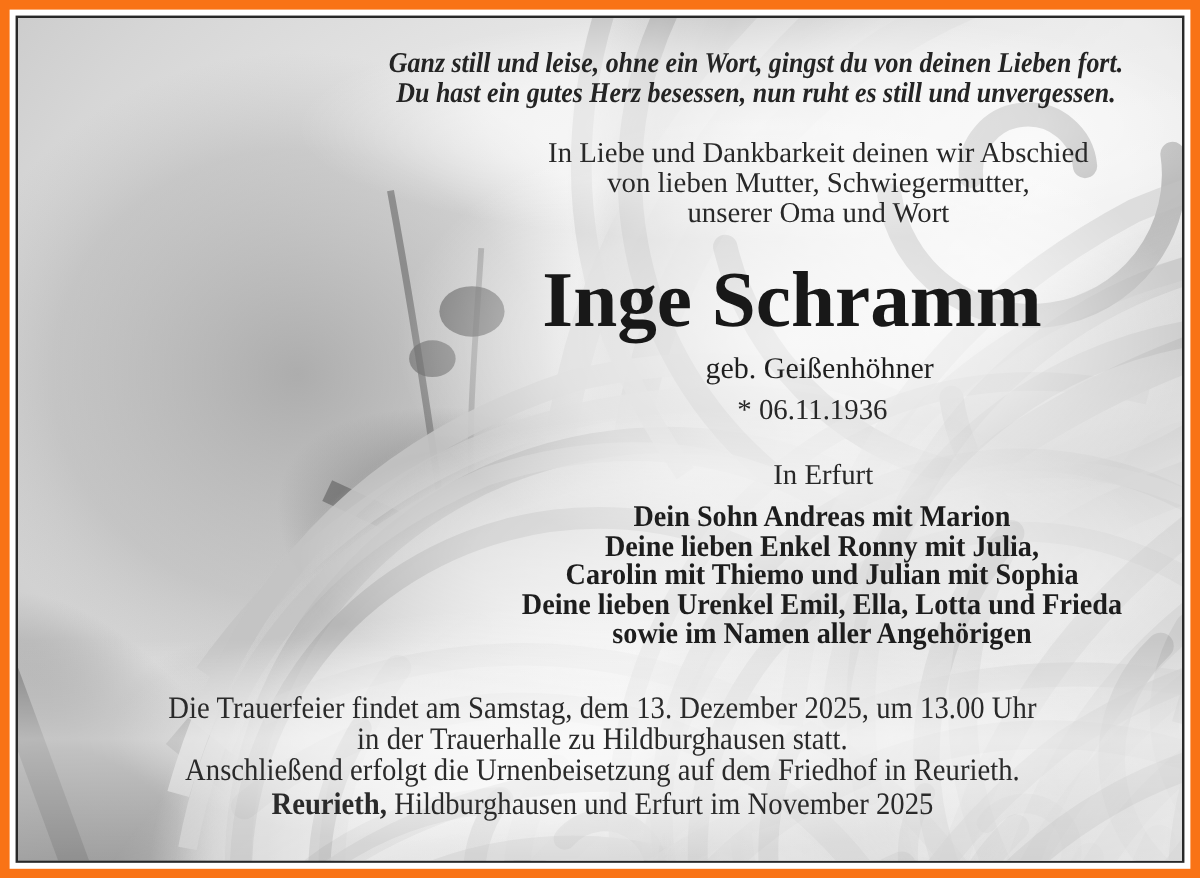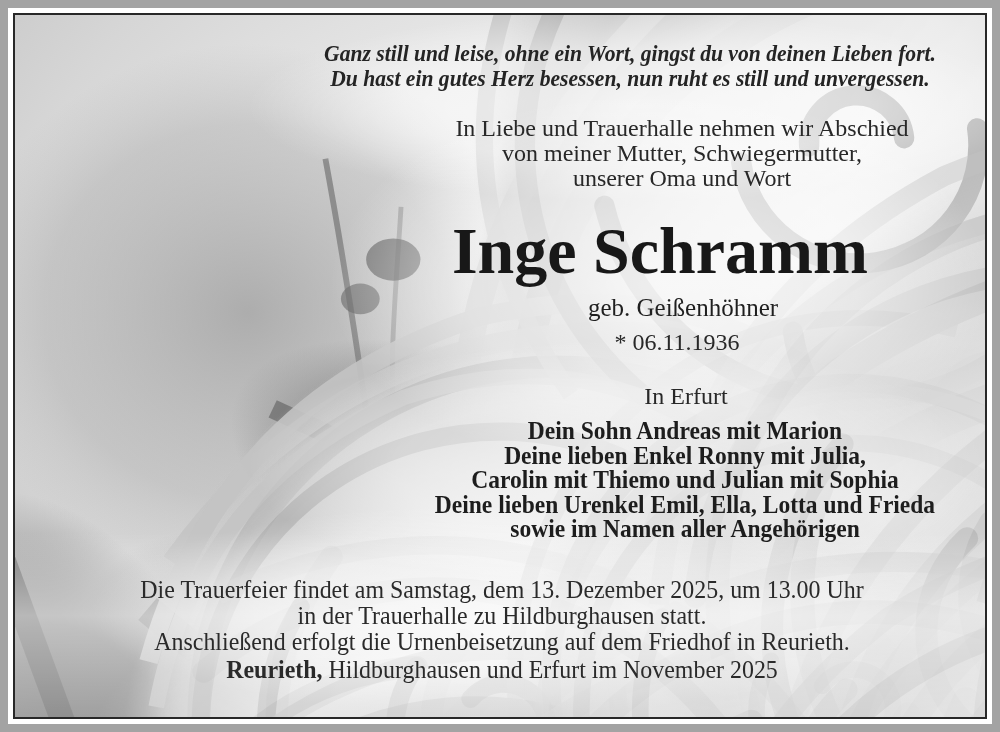--- a/index.html
+++ b/index.html
@@ -1,18 +1,18 @@
 <!DOCTYPE html>
 <html><head>
 <meta charset="utf-8">
 <style>
   html,body{margin:0;padding:0;background:#3a3a3a;}
   .page{
     position:relative;width:1000px;height:732px;
-    background:#a3a3a3;overflow:hidden;
+    background:#f97316;overflow:hidden;
     font-family:"Liberation Serif","DejaVu Serif",serif;
   }
   .frame-white{position:absolute;inset:8px;background:#ffffff;}
   .content{
     position:absolute;inset:13px;border:2px solid #282828;
     background:#e0e0e0;overflow:hidden;
   }
   .bg{position:absolute;inset:0;width:100%;height:100%;display:block;}
   .text-layer{position:absolute;inset:0;color:#1f1f1f;}
   .text-layer .blk{position:absolute;text-align:center;}
@@ -178,22 +178,22 @@
   </div>
 
   <div class="text-layer">
 
     <div class="blk verse">
       <div class="ln">Ganz still und leise, ohne ein Wort, gingst du von deinen Lieben fort.</div>
       <div class="ln">Du hast ein gutes Herz besessen, nun ruht es still und unvergessen.</div>
     </div>
 
     <div class="blk intro">
-      <div class="ln">In Liebe und Trauerhalle nehmen wir Abschied</div>
-      <div class="ln">von meiner Mutter, Schwiegermutter,</div>
+      <div class="ln">In Liebe und Dankbarkeit deinen wir Abschied</div>
+      <div class="ln">von lieben Mutter, Schwiegermutter,</div>
       <div class="ln">unserer Oma und Wort</div>
     </div>
 
     <div class="blk name">Inge Schramm</div>
 
     <div class="blk birthname">geb. Geißenhöhner</div>
 
     <div class="blk dates">
       <span class="ln">* 06.11.1936</span>
     </div>

